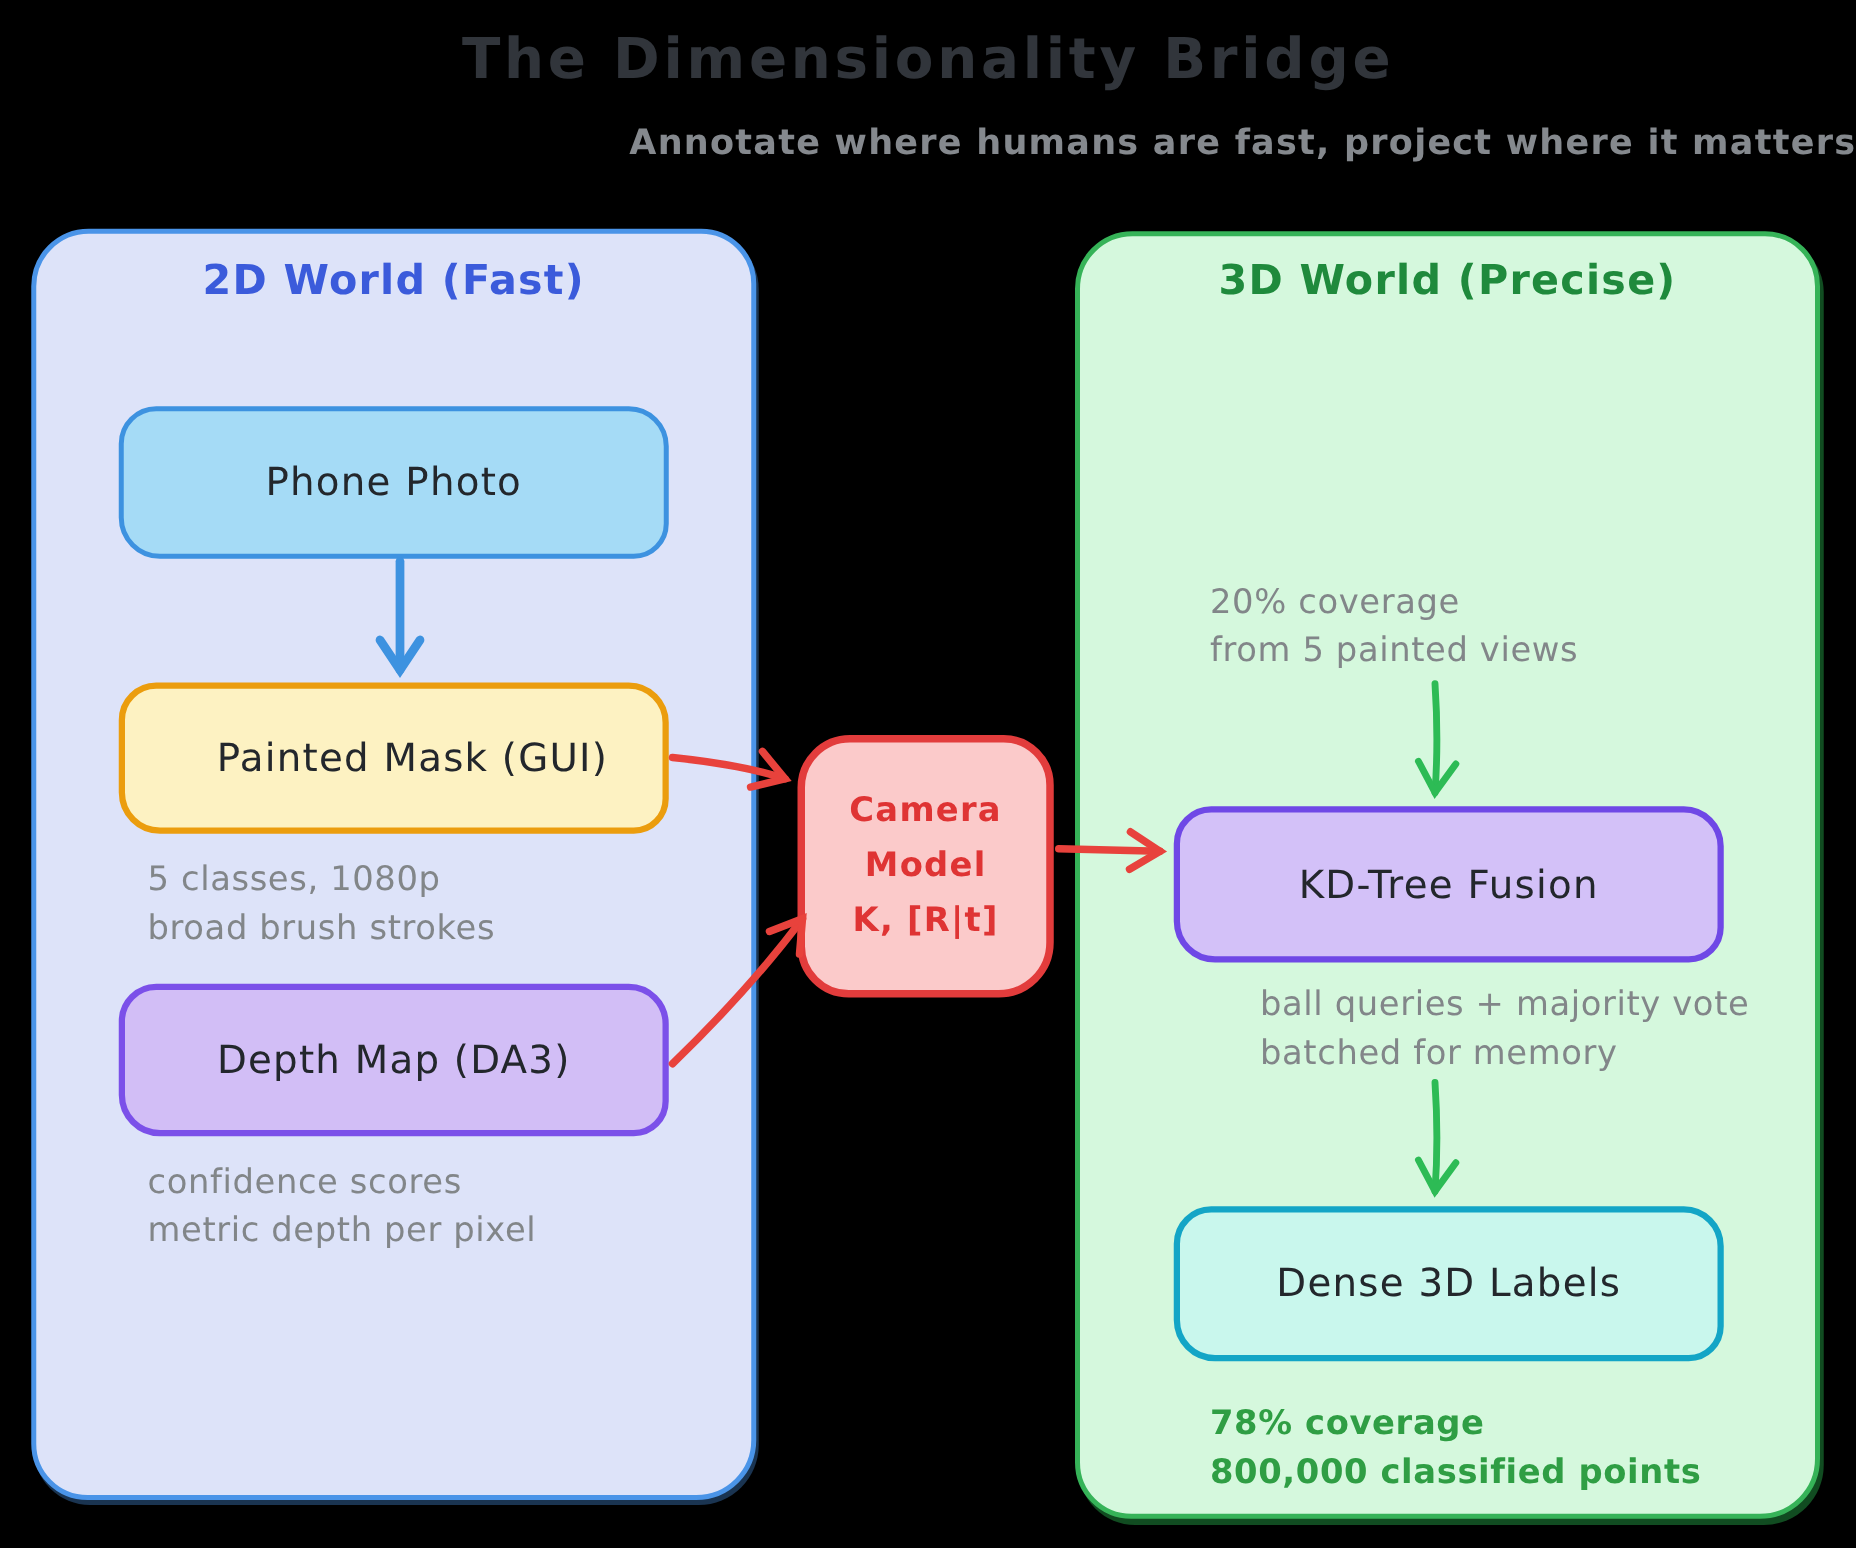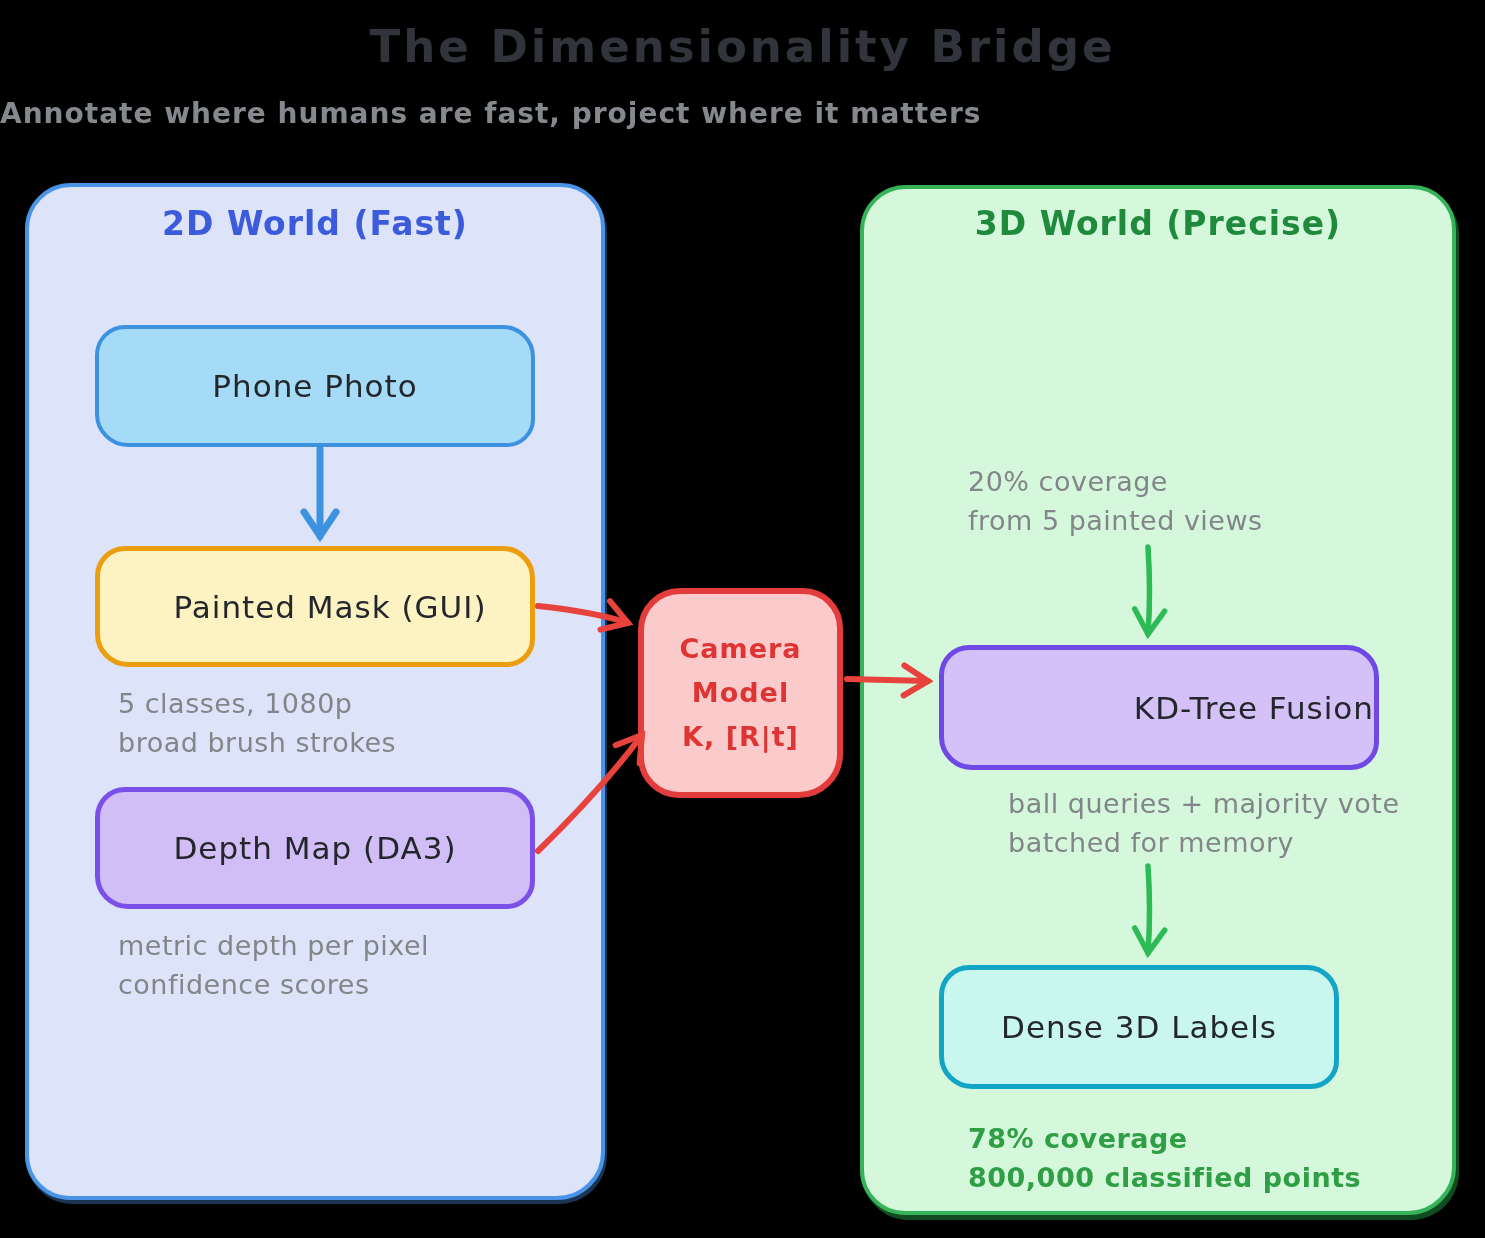--- a/index.html
+++ b/index.html
@@ -22,21 +22,21 @@
   #canvas{
     position:relative; width:1485px; height:1238px; background:var(--bg);
     font-family:"DejaVu Sans", sans-serif; overflow:hidden;
   }
   .abs{position:absolute;}
   .diagram-title{
     left:0; top:20px; width:100%; text-align:center;
     font-size:45px; font-weight:bold; letter-spacing:3px; color:var(--title);
   }
   .diagram-subtitle{
-    left:0; top:97px; width:100%; text-align:left;
+    left:0; top:97px; width:100%; text-align:right;
     font-size:28px; font-weight:bold; letter-spacing:1px; color:var(--subtitle);
   }
   .panel{
     border-radius:46px 44px 48px 45px;
   }
   .panel-left{
     left:25px; top:183px; width:580px; height:1017px;
     background:var(--lp-fill); border:4px solid var(--lp-border);
     box-shadow:2px 4px 0 rgba(74,148,232,0.35);
     box-sizing:border-box;
@@ -56,22 +56,22 @@
   .node{
     display:flex; align-items:center; justify-content:center;
     box-sizing:border-box; text-align:center;
     font-size:31px; color:var(--ink); letter-spacing:1px;
     border-radius:30px 32px 28px 33px;
   }
   .node-phone { left:95px;  top:325px; width:440px; height:122px; background:var(--phone-fill);  border:4px solid var(--phone-border); }
   .node-mask  { left:95px;  top:546px; width:440px; height:121px; background:var(--mask-fill);   border:5px solid var(--mask-border);padding-left:30px; }
   .node-depth { left:95px;  top:787px; width:440px; height:122px; background:var(--depth-fill);  border:5px solid var(--depth-border);align-items:center; }
   .node-sparse{ left:939px; top:326px; width:440px; height:122px; background:var(--sparse-fill); border:5px solid var(--sparse-border); }
-  .node-kd    { left:939px; top:645px; width:440px; height:125px; background:var(--kd-fill);     border:5px solid var(--kd-border);justify-content:flex-end; }
-  .node-dense { left:939px; top:965px; width:400px; height:124px; background:var(--dense-fill);  border:5px solid var(--dense-border);text-align:center; }
+  .node-kd    { left:939px; top:645px; width:440px; height:125px; background:var(--kd-fill);     border:5px solid var(--kd-border); }
+  .node-dense { left:939px; top:965px; width:440px; height:124px; background:var(--dense-fill);  border:5px solid var(--dense-border);text-align:center; }
   .node-bridge{
     left:638px; top:588px; width:205px; height:210px;
     background:var(--bridge-fill); border:6px solid var(--bridge-border);
     border-radius:42px 40px 44px 41px;
     display:flex; flex-direction:column; align-items:center; justify-content:center;
     box-sizing:border-box;
   }
   .bridge-line{
     font-size:27px; line-height:44px; color:var(--bridge-text);
     font-weight:bold; letter-spacing:1px; text-align:center;
@@ -111,22 +111,22 @@
   </div>
   <div class="abs note note-mask">
     <div>5 classes, 1080p</div>
     <div>broad brush strokes</div>
   </div>
 
   <div class="abs node node-depth">
     <span>Depth Map (DA3)</span>
   </div>
   <div class="abs note note-depth">
+    <div>confidence scores</div>
     <div>metric depth per pixel</div>
-    <div>confidence scores</div>
   </div>
 
   <div class="abs node-bridge">
     <div class="bridge-line">Camera</div>
     <div class="bridge-line">Model</div>
     <div class="bridge-line">K, [R|t]</div>
   </div>
 
   <div class="abs panel panel-right"></div>
   <div class="abs panel-title rp">3D World (Precise)</div>

